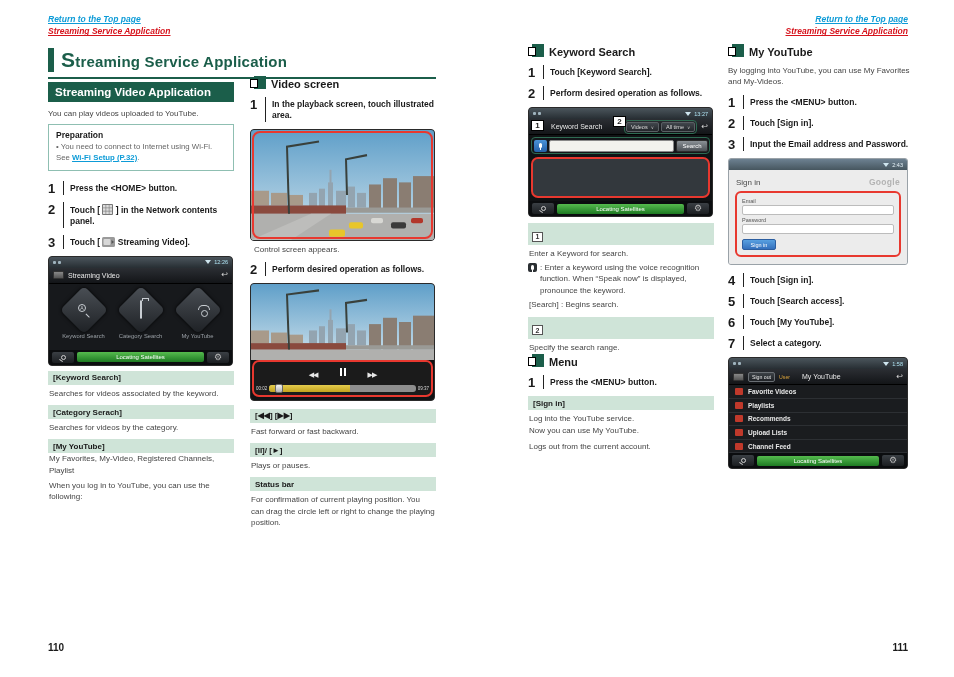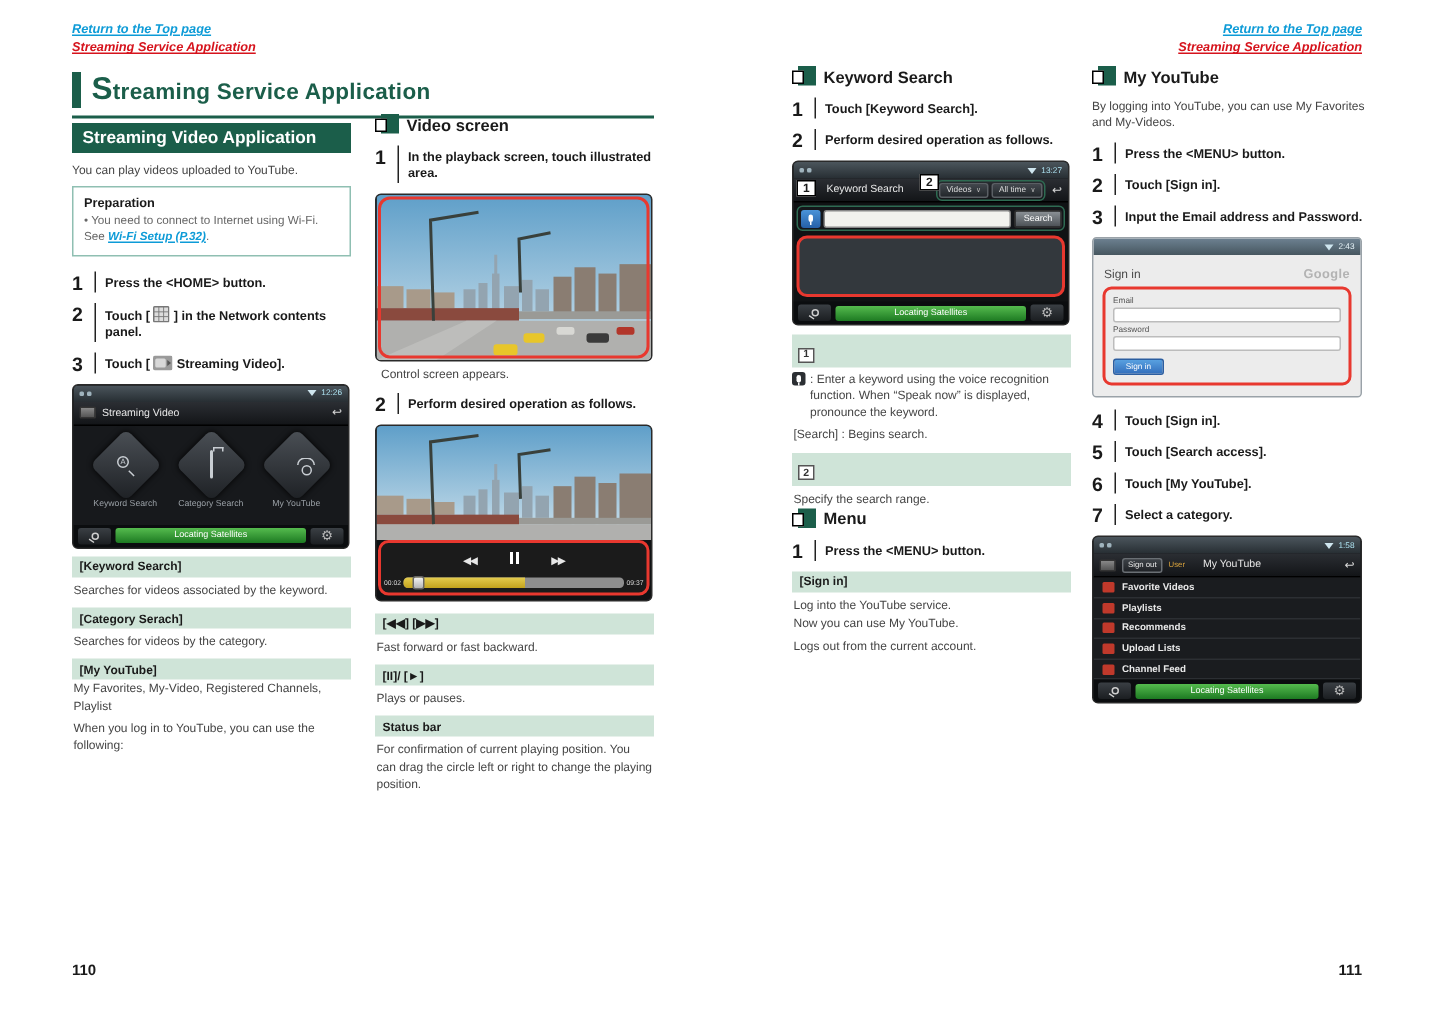--- a/index.html
+++ b/index.html
@@ -37,21 +37,21 @@
   .step{display:flex;margin-bottom:7px;}
   .step .n{font-weight:bold;font-size:13px;width:13px;flex:0 0 auto;line-height:1;padding-top:1px;}
   .step .rule{border-left:1.6px solid #222;margin:0 6px 0 2px;}
   .step .s-txt{font-weight:bold;font-size:8.5px;line-height:1.35;padding-top:2px;}
   .inline-ic{display:inline-block;vertical-align:-2px;}
 
   
   .prep{border:1.4px solid #8fbfb2;padding:5px 7px 6px 7px;margin:5px 0 10px 0;}
   .prep .pt{font-weight:bold;font-size:8.5px;margin-bottom:2px;}
   .prep .pb{font-size:7.8px;color:#666;line-height:1.4;}
-  .prep a{color:var(--blue);font-weight:bold;font-style:italic;text-decoration:underline;cursor:pointer;}
+  .prep a{color:var(--blue);font-weight:bold;text-decoration:underline;cursor:pointer;}
 
   .body-txt{font-size:8px;color:var(--body);line-height:1.4;}
   .defbar{background:var(--ltgreen);font-weight:bold;font-size:8px;padding:2.5px 5px;margin-top:5px;}
   .deftxt{font-size:8px;color:var(--body);line-height:1.4;padding:3px 1px 1px 1px;}
   .caption{font-size:8px;color:var(--body);margin:4px 0 8px 4px;}
 
   
   .shot{position:relative;width:185px;background:#101214;border:1px solid #2a2a2a;border-radius:4px;overflow:hidden;display:flex;flex-direction:column;}
   .sbar{height:11px;background:linear-gradient(#4b555c,#272e33);display:flex;align-items:center;justify-content:space-between;padding:0 4px;flex:0 0 auto;}
   .sbar .time{font-size:5.5px;color:#aee3f2;}
@@ -457,20 +457,21 @@
             <span class="mag"></span>
           </span>
         <span class="gstat">Locating Satellites</span>
         <span class="bbtn">
             <span class="gearic"></span>
           </span>
       </div>
     </div>
 
     <div class="notebar"><span class="nbox">1</span></div>
+    <div class="deftxt">Enter a Keyword for search.</div>
     <div class="micnote">
       <span class="mbadge">
           <span class="micglyph"></span>
         </span>
       <span class="deftxt" style="padding:0;">: Enter a keyword using the voice recognition function. When “Speak now” is displayed, pronounce the keyword.</span>
     </div>
     <div class="deftxt">[Search] : Begins search.</div>
     <div class="notebar"><span class="nbox">2</span></div>
     <div class="deftxt">Specify the search range.</div>
 

